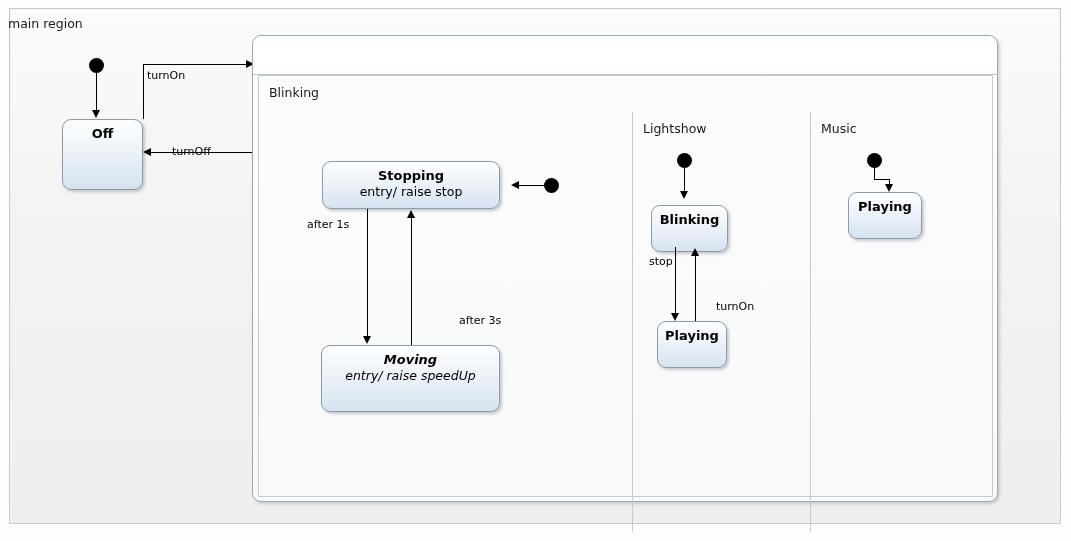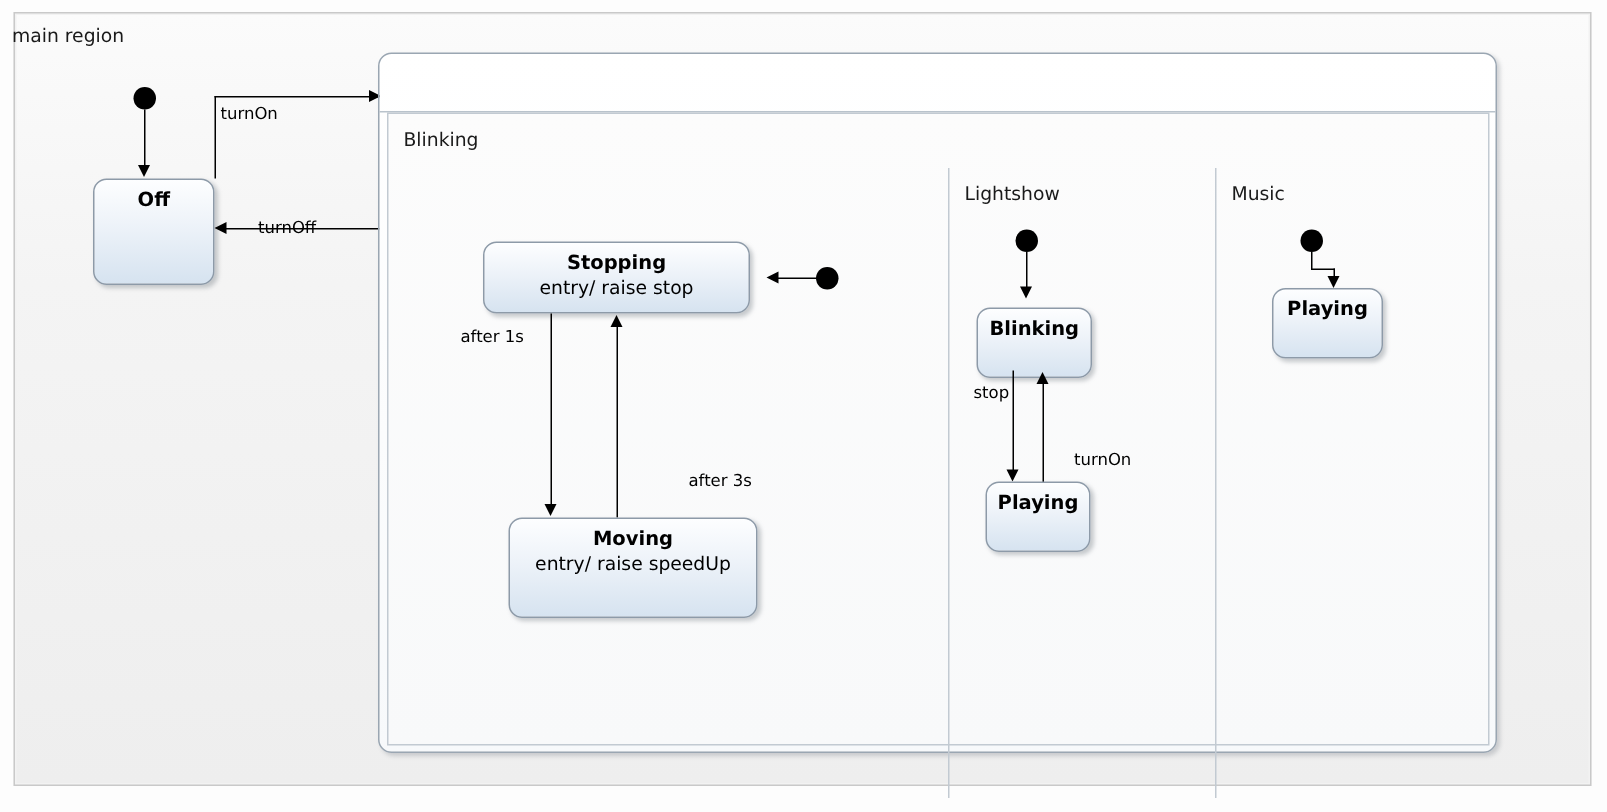--- a/index.html
+++ b/index.html
@@ -219,21 +219,21 @@
         </div>
 
         <div class="seg v" style="left:108px; top:133px; height:128px;"></div>
         <div class="arrow down" style="left:104px; top:260px;"></div>
         <div class="trans-label" style="left:48px; top:142px;">after 1s</div>
 
         <div class="seg v" style="left:152px; top:141px; height:128px;"></div>
         <div class="arrow up" style="left:148px; top:134px;"></div>
         <div class="trans-label" style="left:200px; top:238px;">after 3s</div>
 
-        <div class="state" id="state-moving" style="left:80px; top:269px; width:166px; height:67px;">
+        <div class="state" id="state-moving" style="left:62px; top:269px; width:179px; height:67px;font-style:italic;">
           <span class="state-name">Moving</span>
           <span class="state-body">entry/ raise speedUp</span>
         </div>
       </div>
 
       <div class="sub-region" id="region-lightshow">
         <div class="region-label">Lightshow</div>
 
         <div class="initial-node" style="left:44px; top:41px;"></div>
         <div class="seg v" style="left:51px; top:56px; height:24px;"></div>

